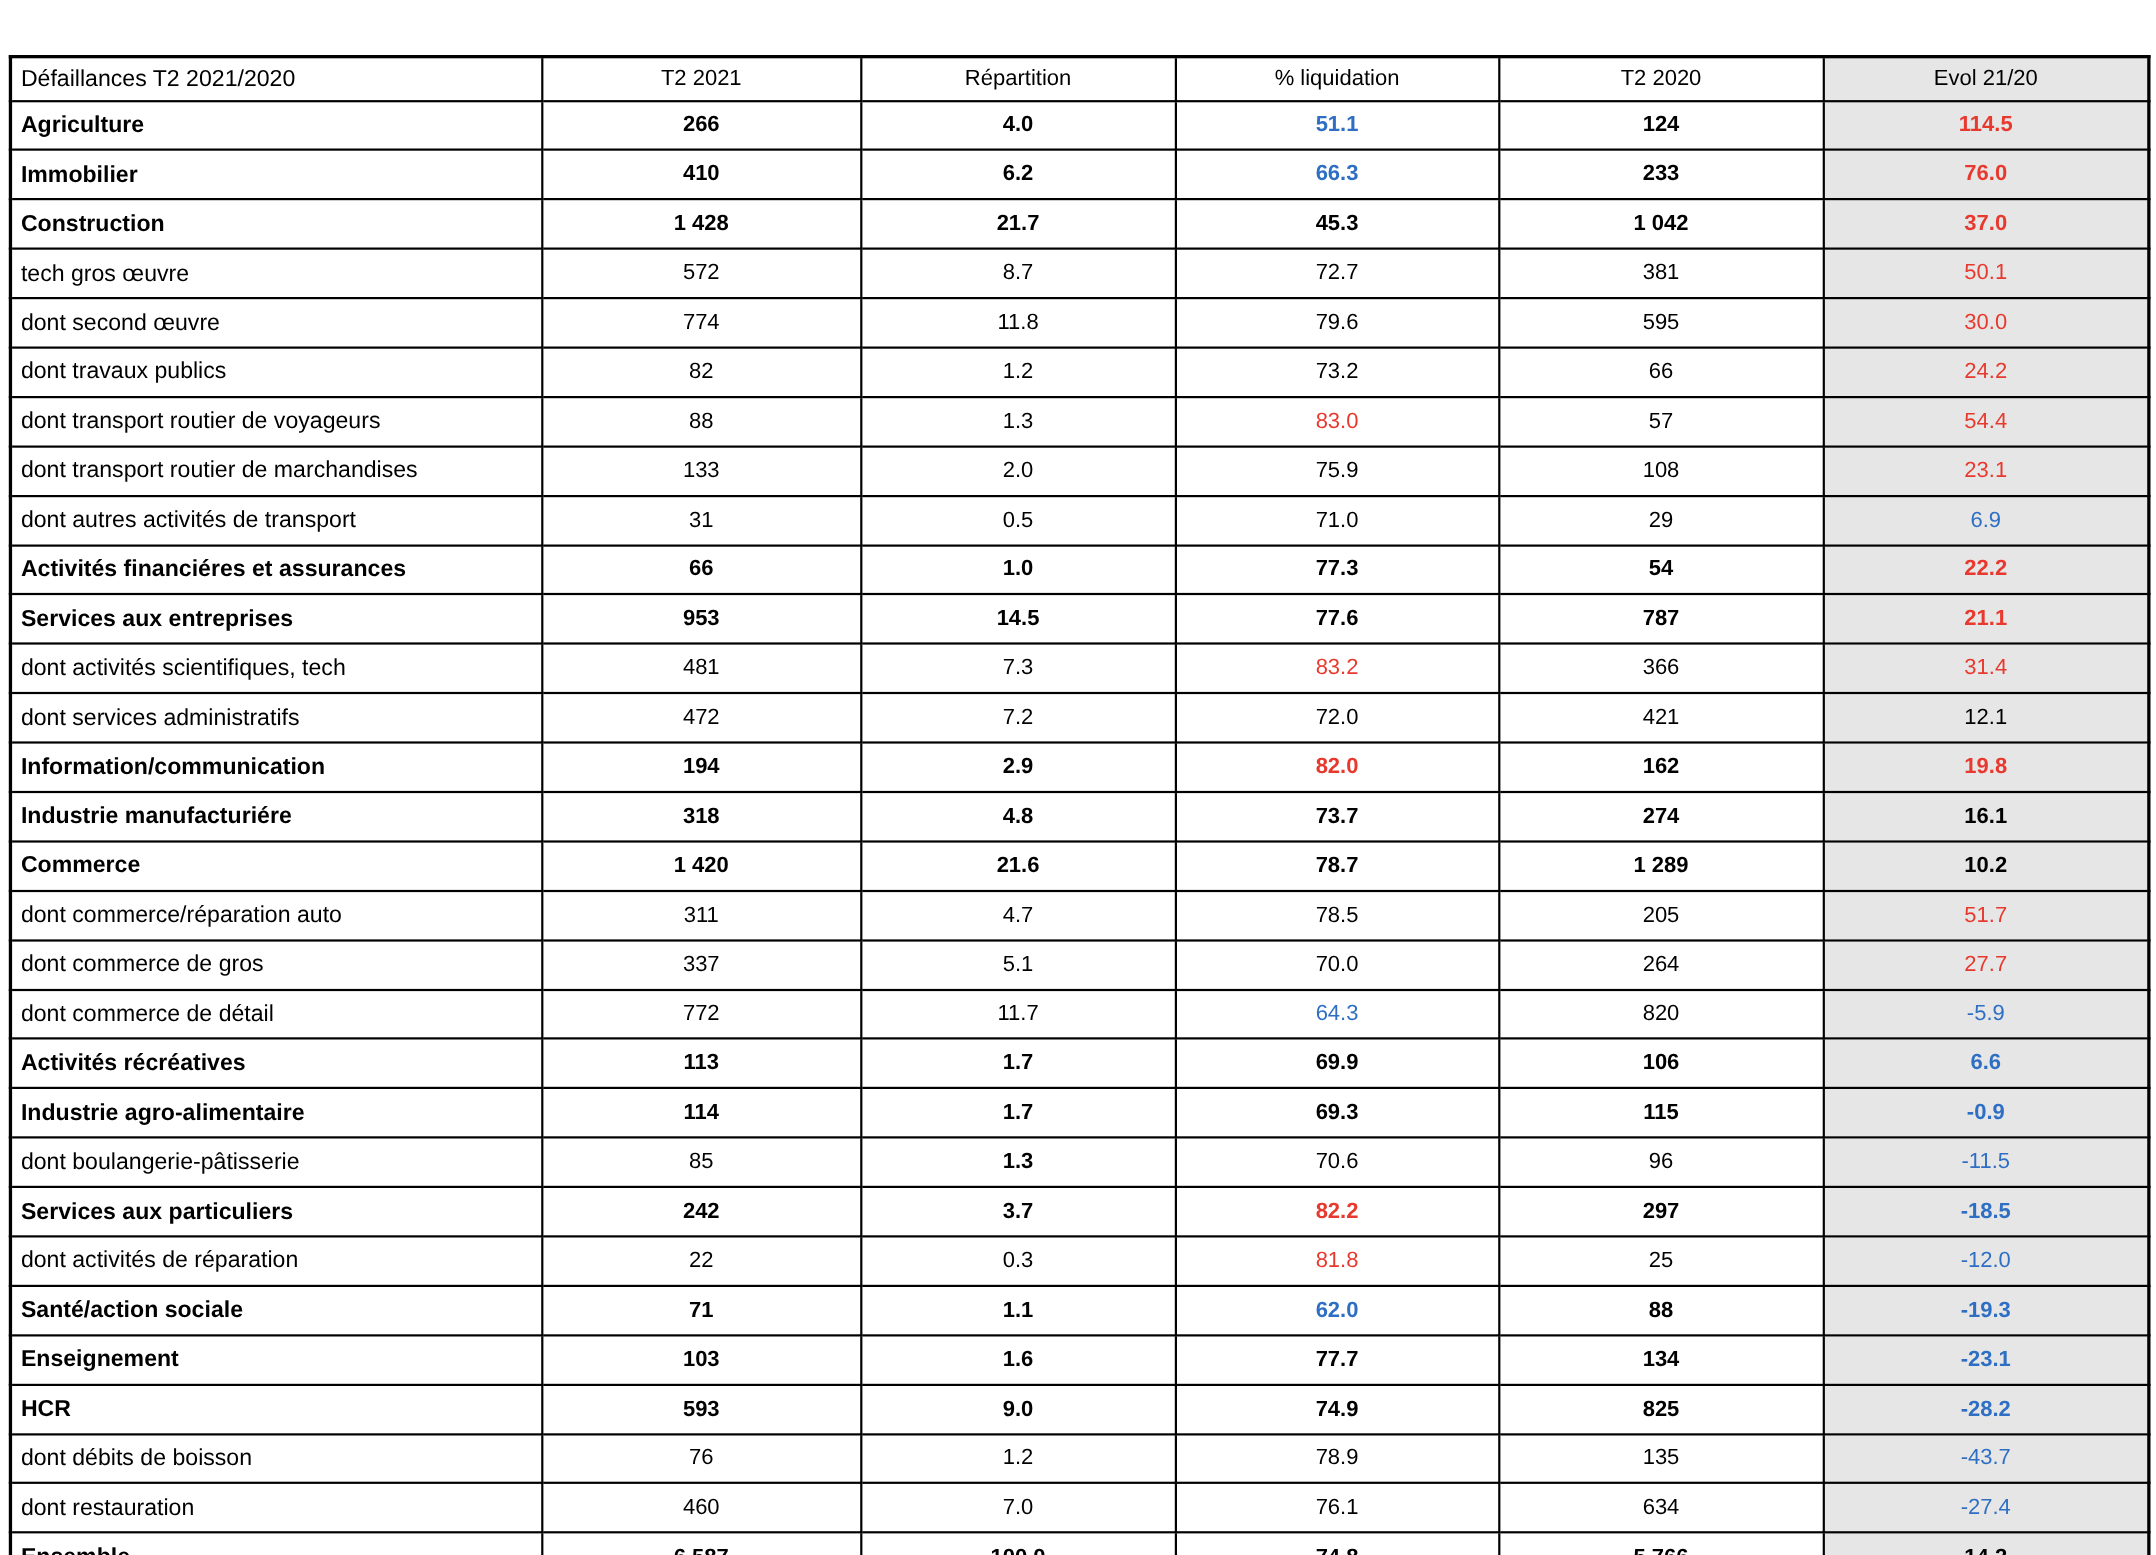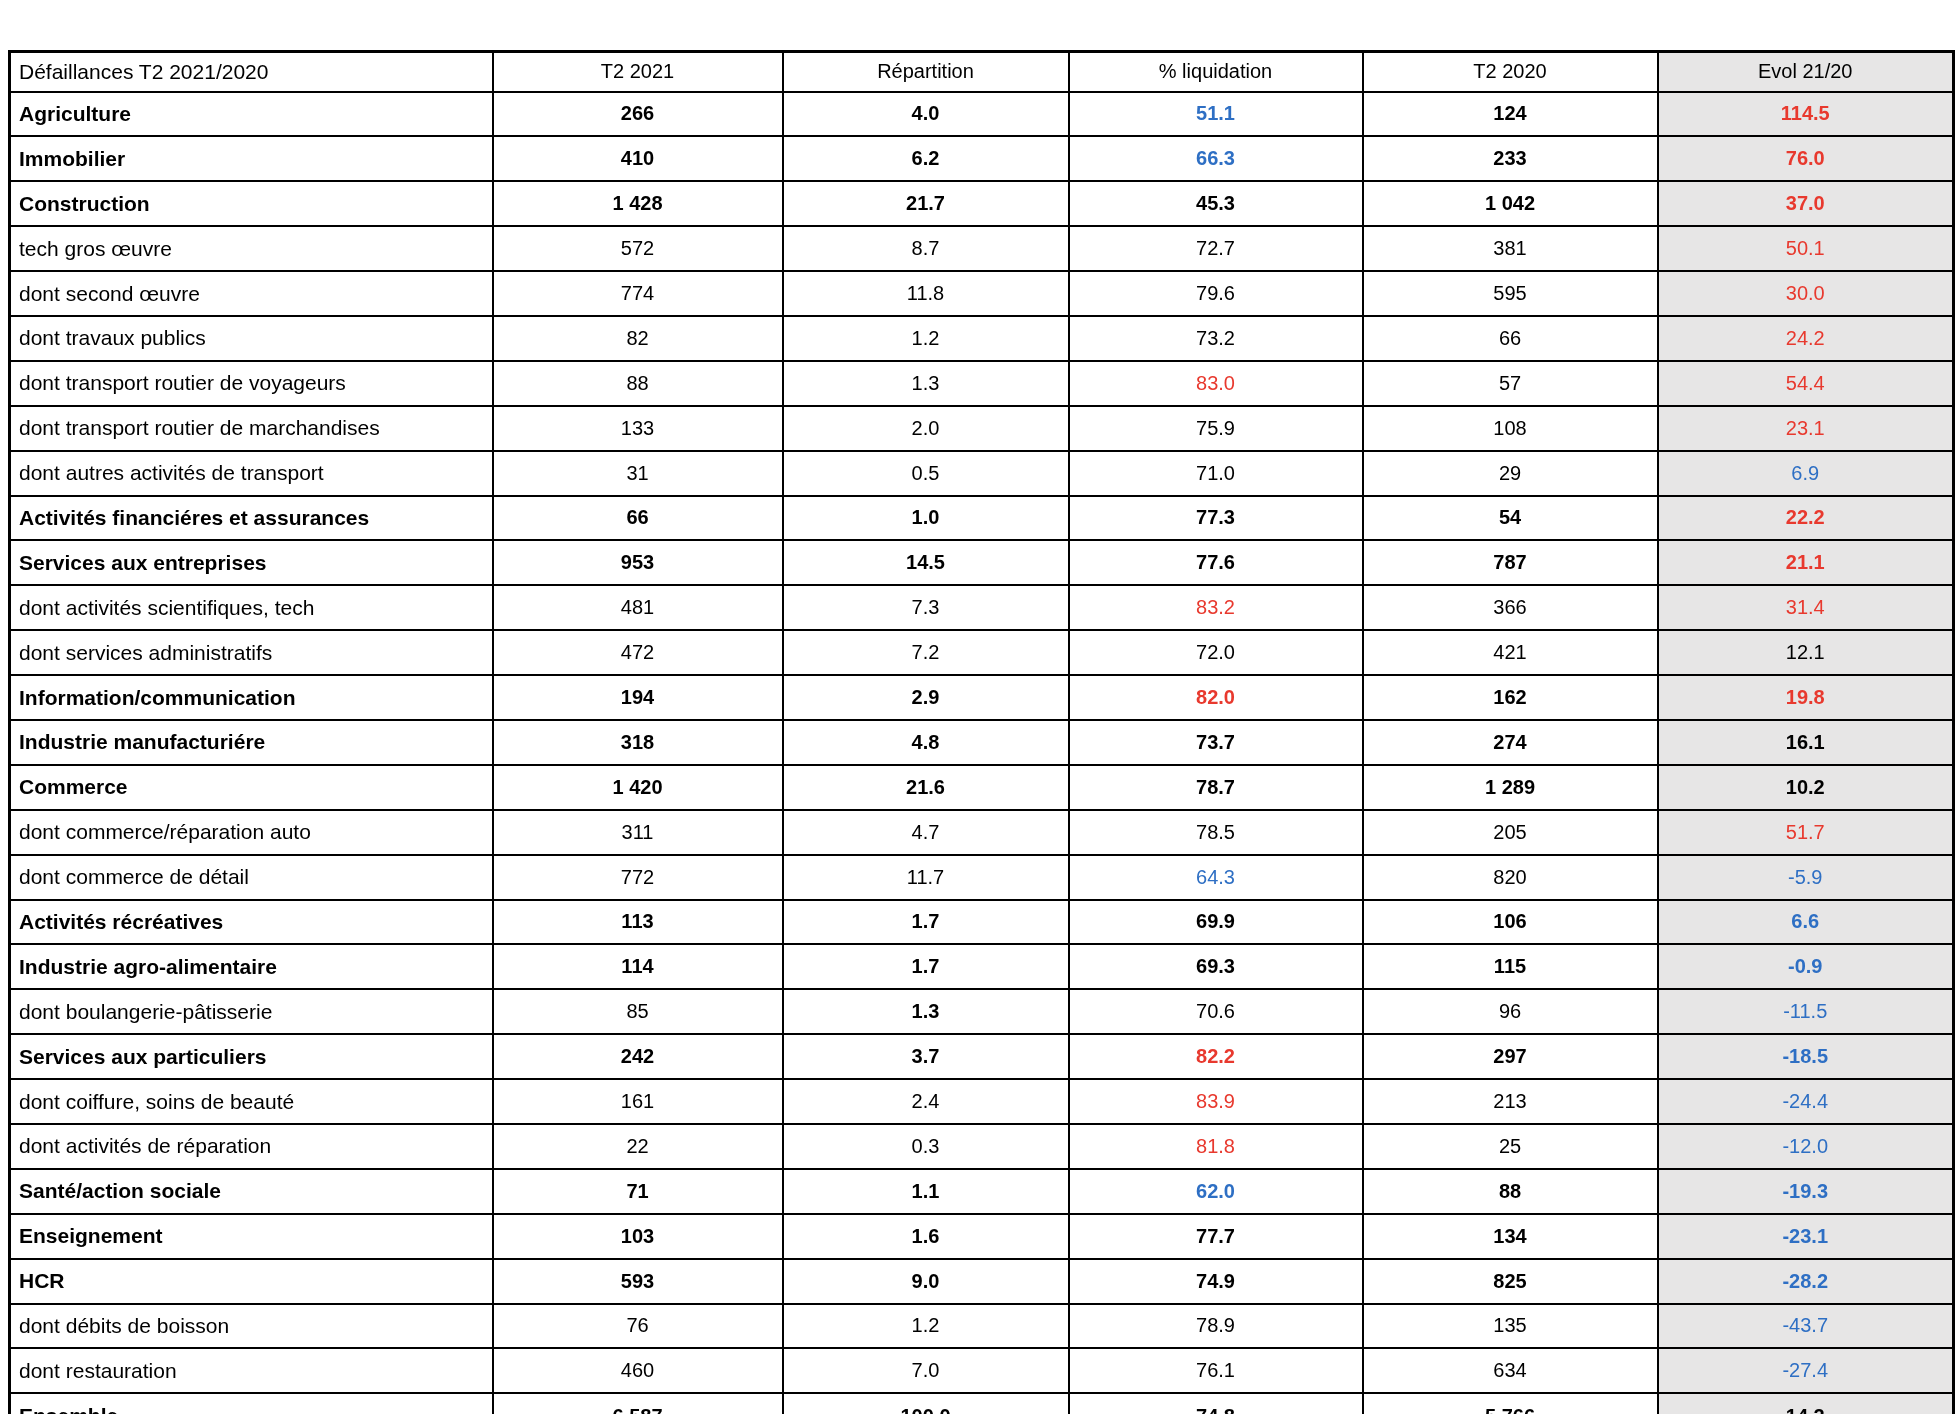--- a/index.html
+++ b/index.html
@@ -196,20 +196,28 @@
         </tr>
         <tr>
           <td class="label">dont commerce/réparation auto</td>
           <td>311</td>
           <td>4.7</td>
           <td>78.5</td>
           <td>205</td>
           <td class="evol red">51.7</td>
         </tr>
         <tr>
+          <td class="label">dont commerce de gros</td>
+          <td>337</td>
+          <td>5.1</td>
+          <td>70.0</td>
+          <td>264</td>
+          <td class="evol red">27.7</td>
+        </tr>
+        <tr>
           <td class="label">dont commerce de détail</td>
           <td>772</td>
           <td>11.7</td>
           <td class="blue">64.3</td>
           <td>820</td>
           <td class="evol blue">-5.9</td>
         </tr>
         <tr>
           <td class="label b">Activités récréatives</td>
           <td class="b">113</td>
@@ -236,28 +244,20 @@
         </tr>
         <tr>
           <td class="label b">Services aux particuliers</td>
           <td class="b">242</td>
           <td class="b">3.7</td>
           <td class="b red">82.2</td>
           <td class="b">297</td>
           <td class="evol b blue">-18.5</td>
         </tr>
         <tr>
-          <td class="label">dont coiffure, soins de beauté</td>
-          <td>161</td>
-          <td>2.4</td>
-          <td class="red">83.9</td>
-          <td>213</td>
-          <td class="evol blue">-24.4</td>
-        </tr>
-        <tr>
           <td class="label">dont activités de réparation</td>
           <td>22</td>
           <td>0.3</td>
           <td class="red">81.8</td>
           <td>25</td>
           <td class="evol blue">-12.0</td>
         </tr>
         <tr>
           <td class="label b">Santé/action sociale</td>
           <td class="b">71</td>

